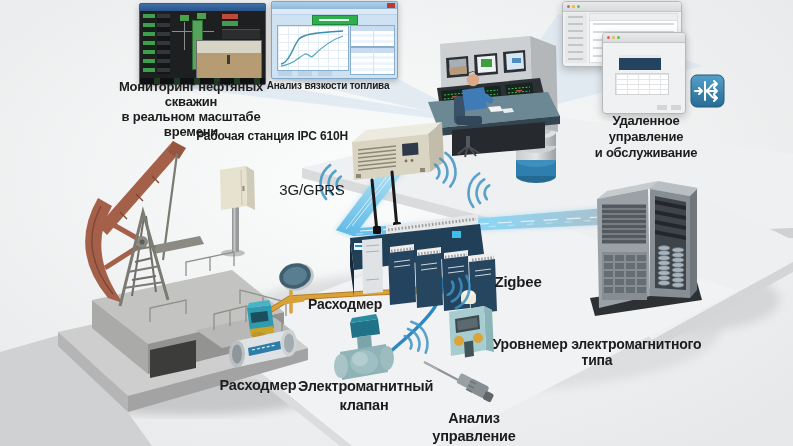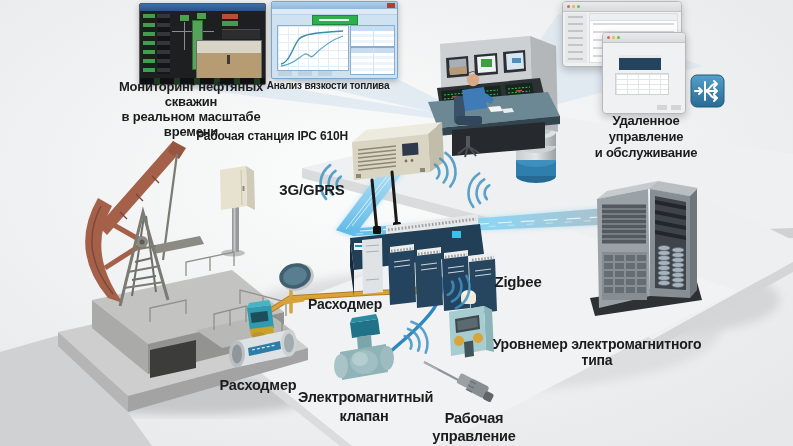--- a/index.html
+++ b/index.html
@@ -529,33 +529,33 @@
   <div>Анализ вязкости топлива</div>
 </div>
 
 <div class="lbl" style="left:576px;top:113px;width:140px;font-size:13px;line-height:1.24">
   <div>Удаленное управление</div>
   <div>и обслуживание</div>
 </div>
 
 <div class="lbl" style="left:166px;top:130px;width:212px;font-size:12px">Рабочая станция IPC 610H</div>
 
-<div class="lbl" style="left:272px;top:181px;width:80px;font-size:15px;font-weight:700">3G/GPRS</div>
+<div class="lbl" style="left:272px;top:181px;width:80px;font-size:15px;font-weight:400">3G/GPRS</div>
 
 <div class="lbl" style="left:300px;top:296px;width:90px;font-size:14px">Расходмер</div>
 
 <div class="lbl" style="left:483px;top:273px;width:70px;font-size:15px">Zigbee</div>
 
 <div class="lbl" style="left:212px;top:377px;width:92px;font-size:14.5px">Расходмер</div>
 
-<div class="lbl" style="left:298px;top:388px;width:132px;font-size:14.5px;line-height:1.3">
+<div class="lbl" style="left:298px;top:377px;width:132px;font-size:14.5px;line-height:1.3">
   <div>Электромагнитный</div>
   <div>клапан</div>
 </div>
 
 <div class="lbl" style="left:486px;top:336px;width:222px;font-size:14px">Уровнемер электромагнитного типа</div>
 
 <div class="lbl" style="left:418px;top:409px;width:112px;font-size:14.5px;line-height:1.25">
-  <div>Рабочая</div>
+  <div>Анализ</div>
   <div>управление</div>
 </div>
 
 </div>
 
 </body></html>

